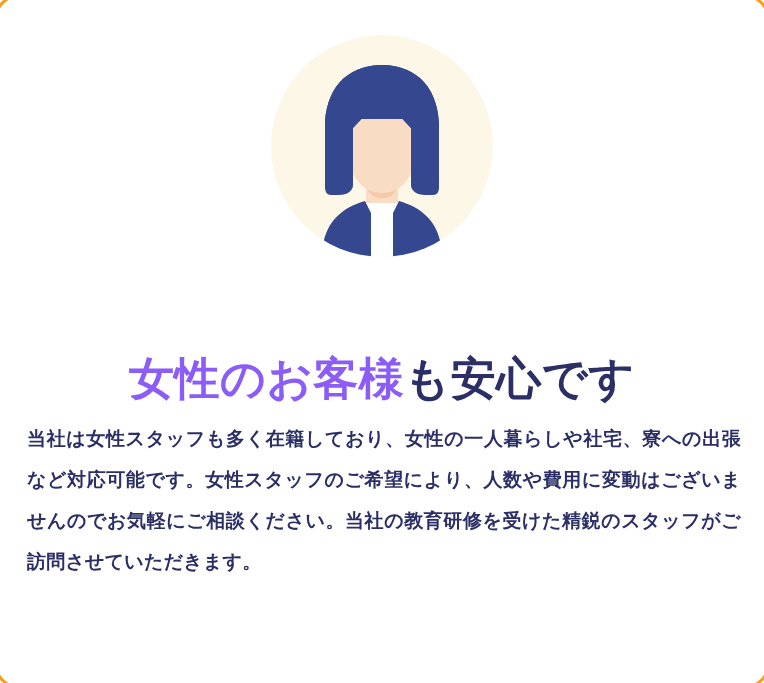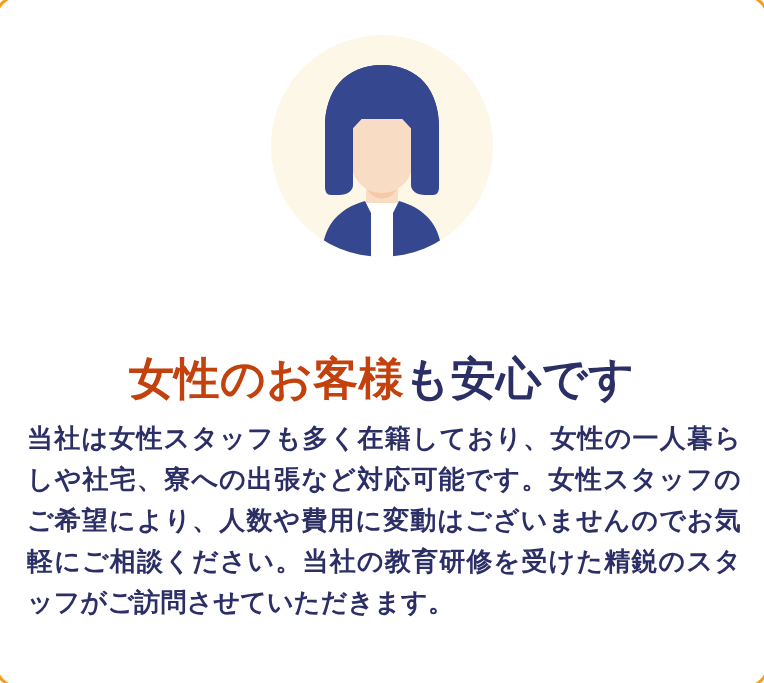--- a/index.html
+++ b/index.html
@@ -66,31 +66,31 @@
     left: 0;
     right: 0;
     top: 329px;
     text-align: center;
     font-size: 45px;
     line-height: 1;
     font-weight: 700;
     letter-spacing: 0.5px;
     white-space: nowrap;
   }
-  .heading .hl { color: #c2410c; }
+  .heading .hl { color: #8b5cf6; }
   .heading .nv { color: #2b2f66; font-family: Liberation Serif, serif; }
 
   
   .body-copy {
     position: absolute;
     left: 30px;
     right: 26px;
     top: 421px;
     color: #2b2f66;
-    font-size: 26px;
+    font-size: 19px;
     line-height: 41px;
     font-weight: 700;
     letter-spacing: 0.2px;
     text-align: justify;
     text-justify: inter-character;
   }
   .body-copy p { margin: 0; }
 </style>
 </head>
 <body>

